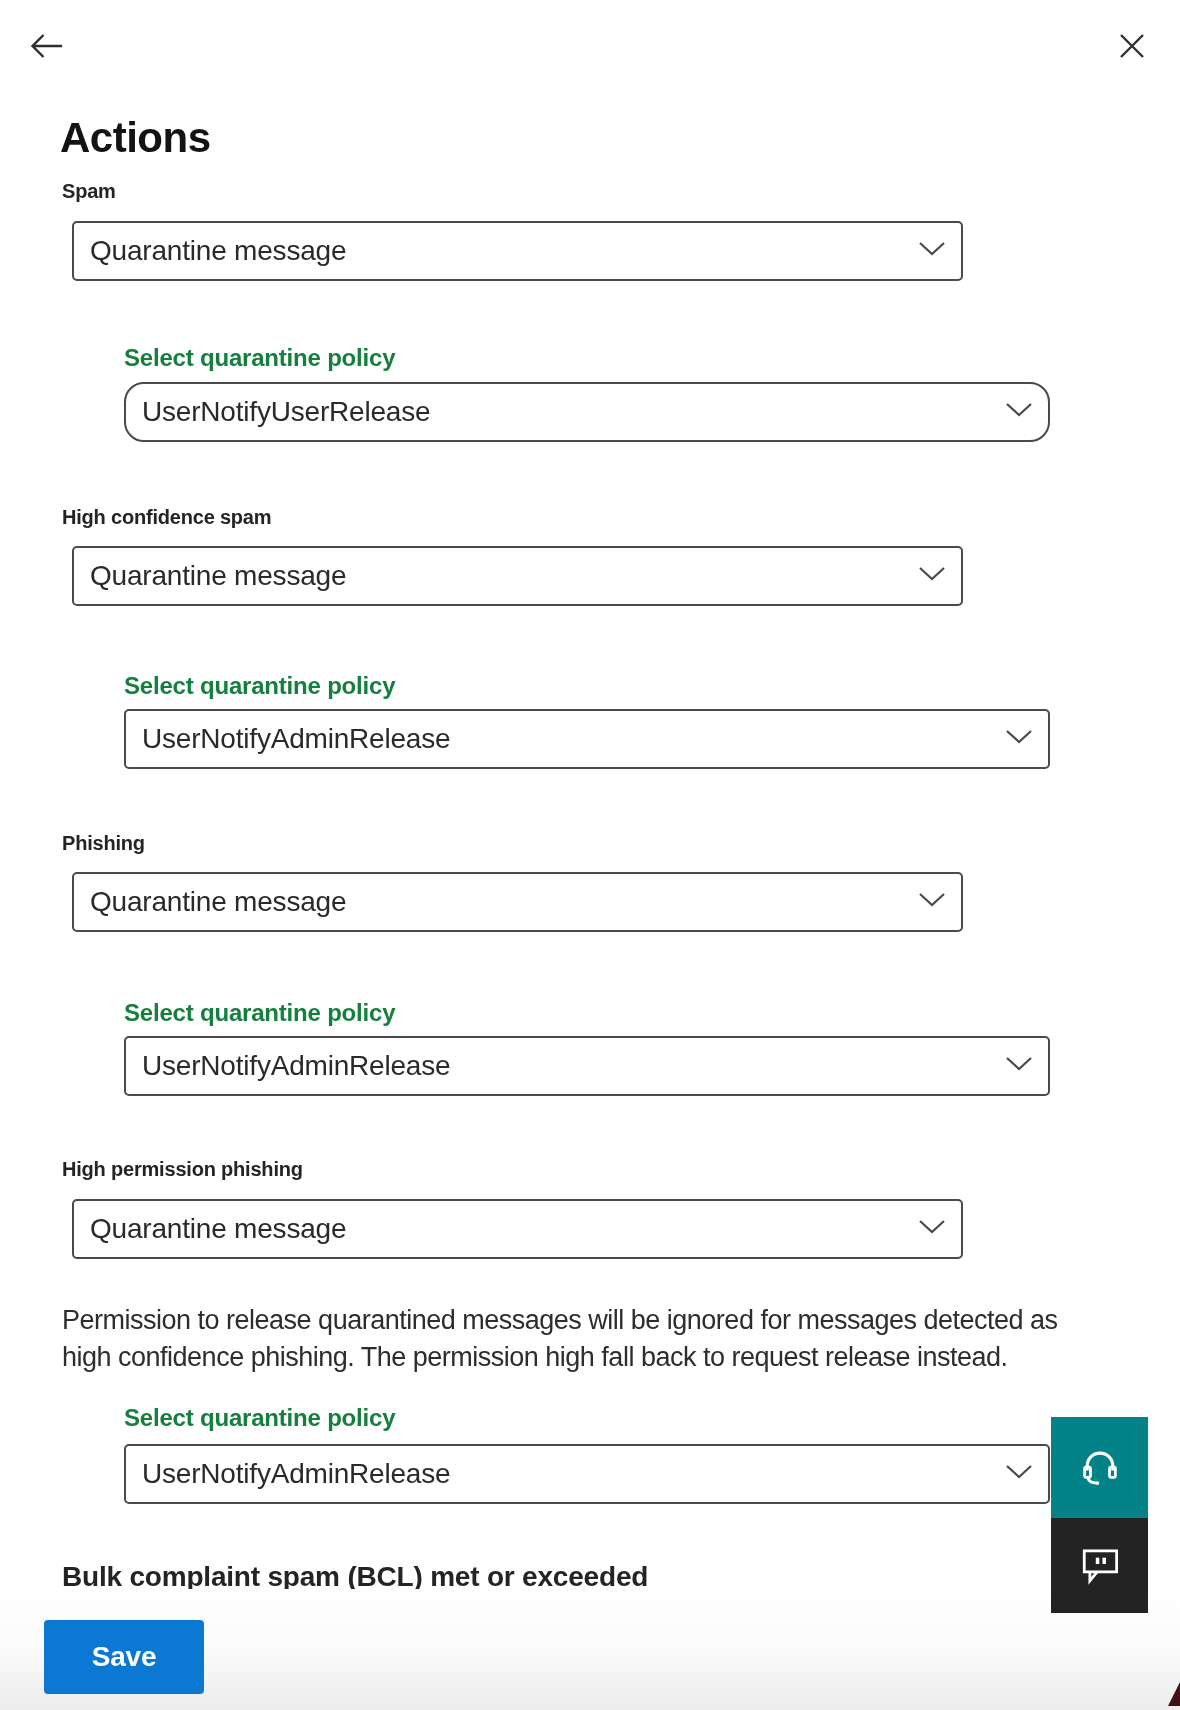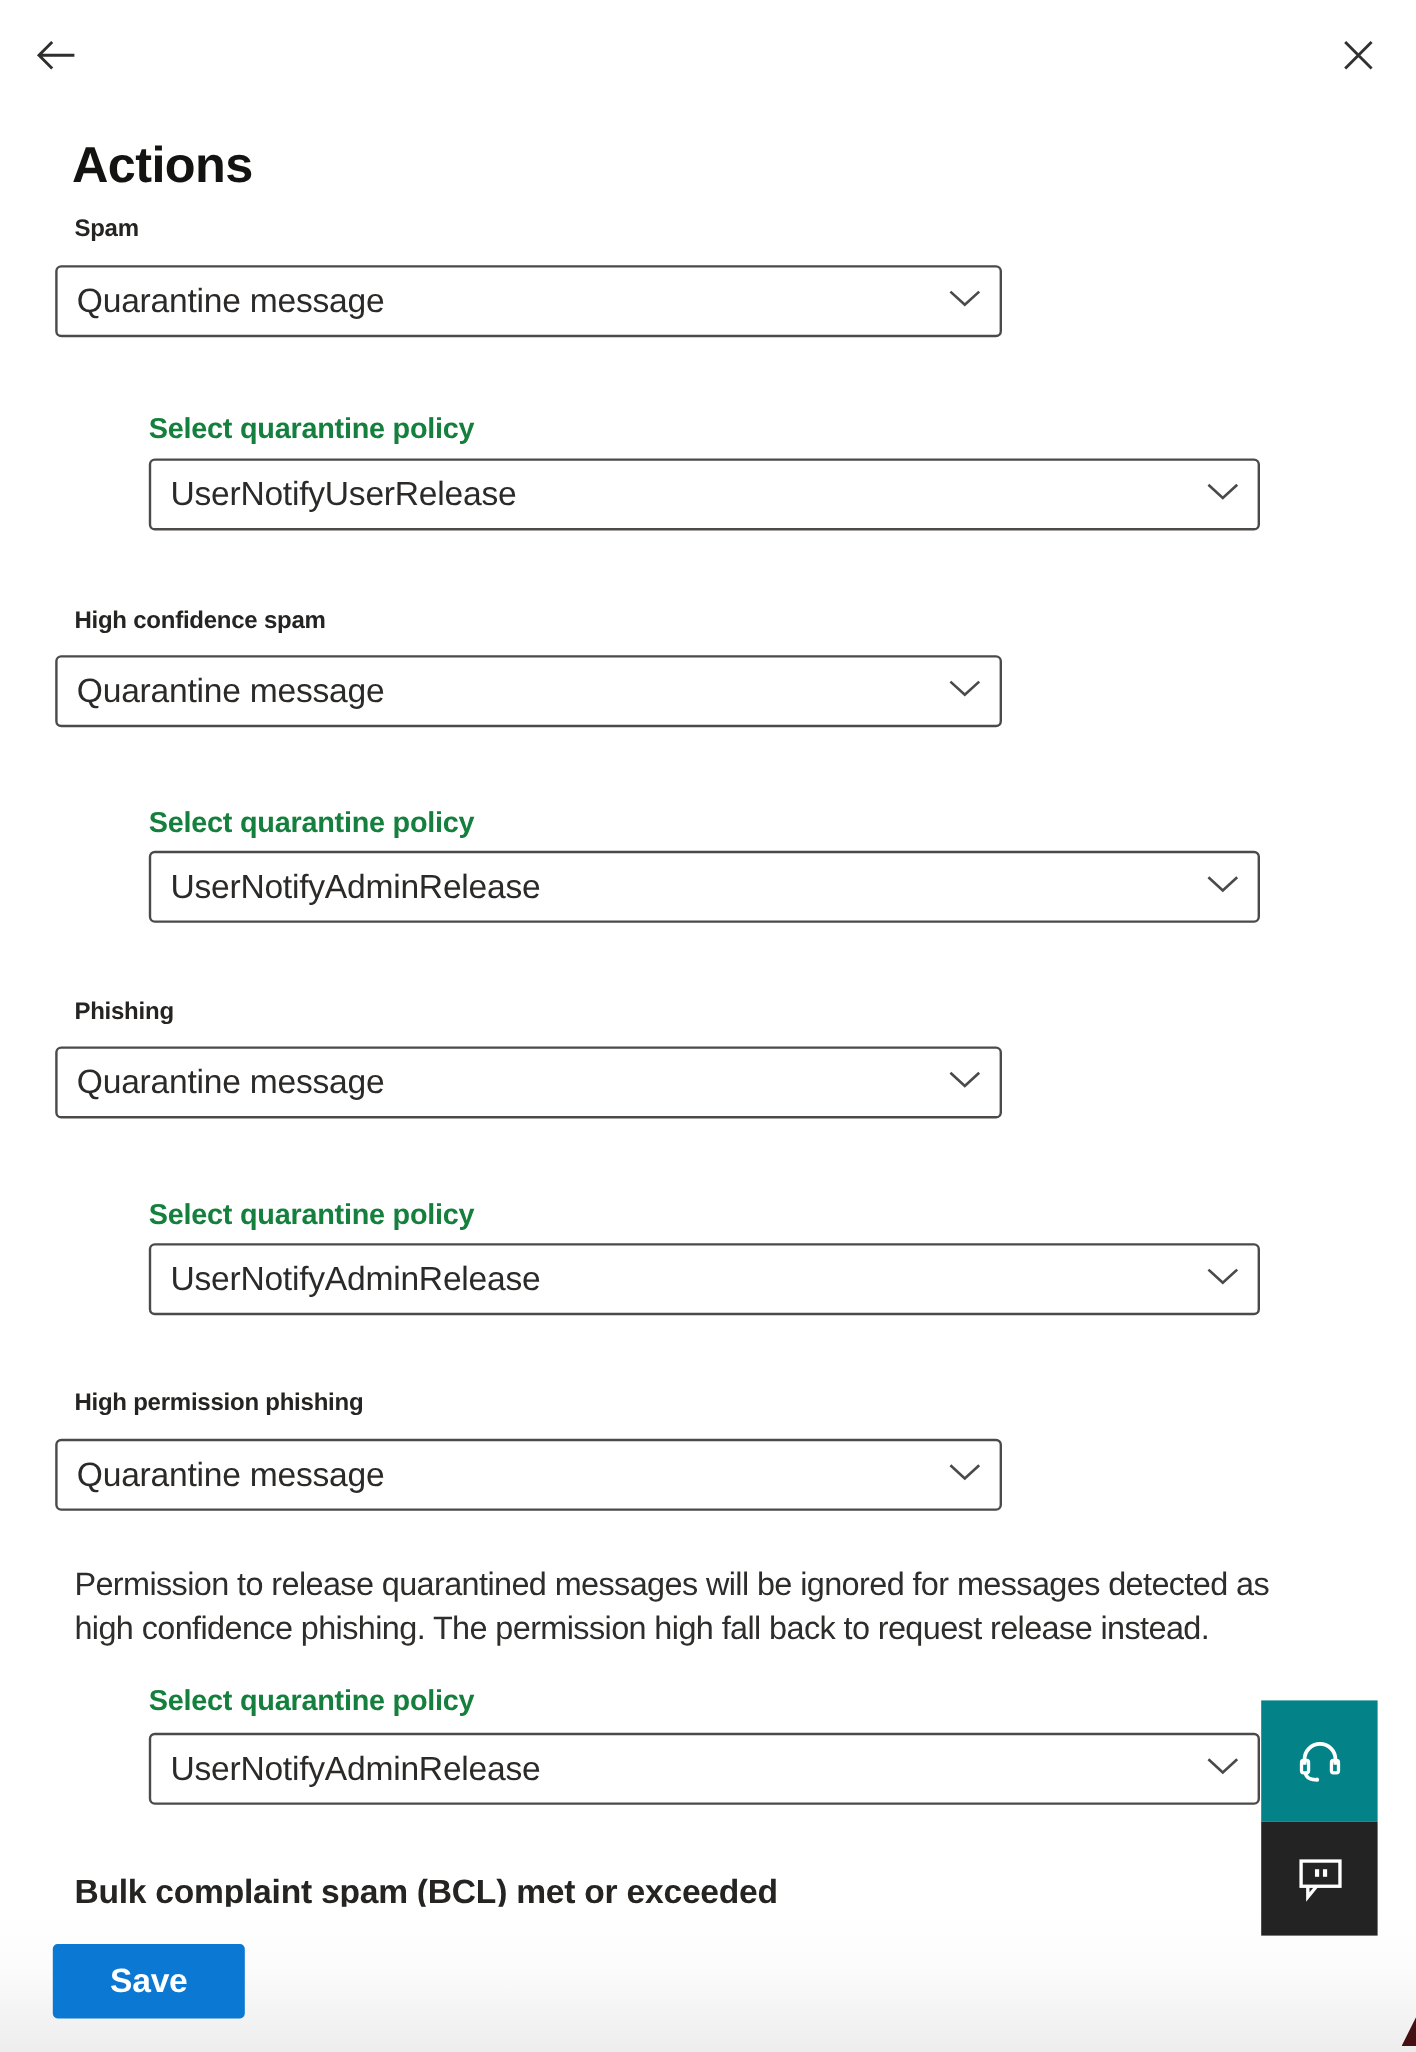--- a/index.html
+++ b/index.html
@@ -22,29 +22,29 @@
   .sec-label { font-size:20px; font-weight:600; color:#252423; }
   .sub-label { font-size:24px; font-weight:600; color:#15803d; }
 
   
   .dropdown {
     height:60px; background:#fff; border:2px solid #4c4a48; border-radius:5px;
     display:flex; align-items:center; padding:0 15px 0 16px; cursor:pointer;
   }
   .dropdown .val { flex:1 1 auto; font-size:28px; font-weight:400; color:#2b2a29; white-space:nowrap; overflow:hidden; }
   .dropdown svg { flex:0 0 auto; }
-  .dd-main { left:46px; width:789px; }
+  .dd-main { left:72px; width:891px; }
   .dd-sub  { left:124px; width:926px; }
 
   .lab-main { left:62px; }
   .lab-sub  { left:124px; }
 
   
   #lab-s0   { top:180px; }   #dd-s0  { top:221px; }
-  #lab-p0   { top:344px; }   #dd-p0  { top:382px; }
+  #lab-p0   { top:344px; }   #dd-p0  { top:382px;border-radius:20px; }
   #lab-s1   { top:506px; }   #dd-s1  { top:546px; }
   #lab-p1   { top:672px; }   #dd-p1  { top:709px; }
   #lab-s2   { top:832px; }   #dd-s2  { top:872px; }
   #lab-p2   { top:999px; }   #dd-p2  { top:1036px; }
   #lab-s3   { top:1158px; }  #dd-s3  { top:1199px; }
   #note     { left:62px; top:1302px; width:1000px; font-size:27px; line-height:37px; color:#2e2d2c; letter-spacing:-0.5px; }
   #lab-p3   { top:1404px; }  #dd-p3  { top:1444px; }
 
   
   #bcl-label { left:62px; top:1561px; font-size:28px; font-weight:600; color:#252423; z-index:1; }
@@ -58,21 +58,21 @@
     left:1051px; top:1518px; width:97px; height:95px; background:#242323;
     border:none; display:flex; align-items:center; justify-content:center; cursor:pointer; z-index:3;
   }
 
   
   #footer {
     left:0; top:1589px; width:1180px; height:121px; z-index:2;
     background:linear-gradient(180deg,#ffffff 0%,#fbfbfb 45%,#ededed 100%);
   }
   .btn {
-    position:absolute; top:31px; height:62px; border-radius:4px;
+    position:absolute; top:31px; height:74px; border-radius:4px;
     font-family:inherit; font-size:28px; font-weight:600; cursor:pointer; letter-spacing:-0.2px;
   }
   #save-btn   { left:44px;  width:160px; background:#0b79d4; border:2px solid #0b79d4; color:#fff; }
   #cancel-btn { left:228px; width:168px; background:linear-gradient(180deg,#f5f5f4 0%,#eae9e8 100%); border:2px solid #949392; color:#201f1e; }
 
   #corner-artifact { right:0; bottom:0; z-index:4; }
 </style>
 </head>
 <body>
 

